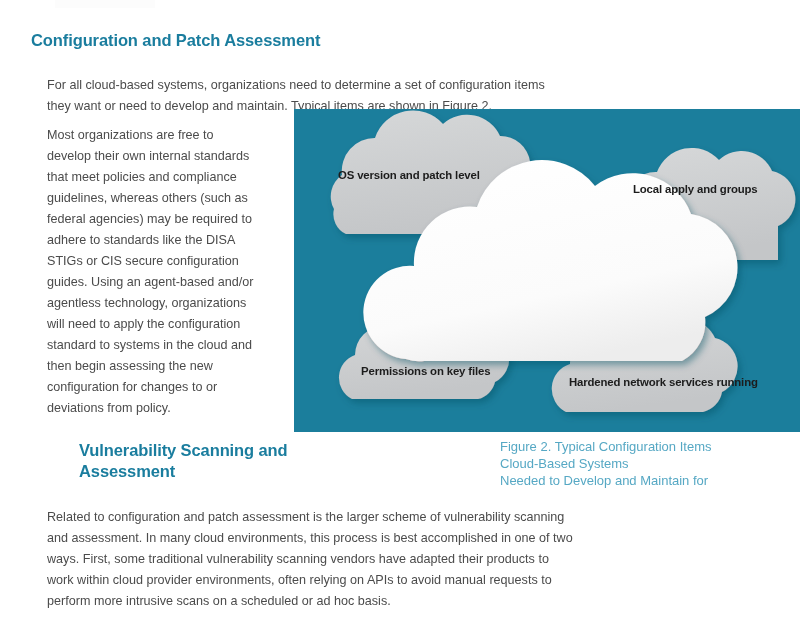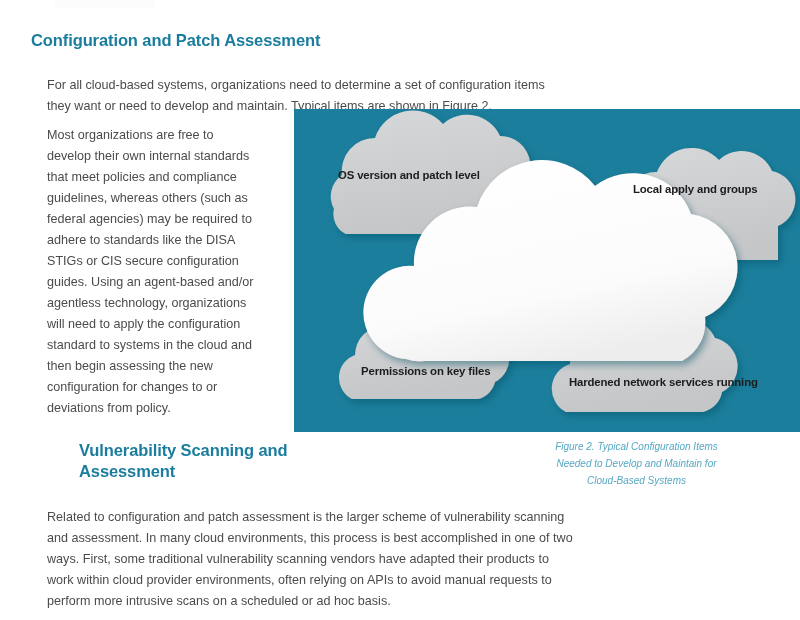--- a/index.html
+++ b/index.html
@@ -110,25 +110,24 @@
   #label-os          { left: 44px;  top: 60px; }
   #label-users       { left: 339px; top: 74px; }
   #label-permissions { left: 67px;  top: 256px; }
   #label-network     { left: 275px; top: 267px; }
 
   .figure-caption {
     position: absolute;
     left: 500px;
     top: 438px;
     width: 273px;
-    text-align: center;
+    text-align: left;
     color: #56a8c4;
     font-family: "Liberation Sans", sans-serif;
-    font-style: italic;
-    font-size: 10px;
+    font-size: 13px;
     line-height: 17px;
   }
   .figure-caption span { display: block; }
 </style>
 </head>
 <body>
 
 <div class="page">
 
   <div class="top-artifact"></div>
@@ -231,21 +230,21 @@
 
     <div class="cloud-label" id="label-users">Local apply and groups</div>
 
     <div class="cloud-label" id="label-permissions">Permissions on key files</div>
 
     <div class="cloud-label" id="label-network">Hardened network services running</div>
   </div>
 
   <div class="figure-caption">
     <span>Figure 2. Typical Configuration Items</span>
+    <span>Cloud-Based Systems</span>
     <span>Needed to Develop and Maintain for</span>
-    <span>Cloud-Based Systems</span>
   </div>
 
   <h2 class="section-heading" id="heading-vuln">Vulnerability Scanning and Assessment</h2>
 
   <p class="body-text" id="closing-paragraph">Related to configuration and patch assessment is the larger scheme of vulnerability scanning and assessment. In many cloud environments, this process is best accomplished in one of two ways. First, some traditional vulnerability scanning vendors have adapted their products to work within cloud provider environments, often relying on APIs to avoid manual requests to perform more intrusive scans on a scheduled or ad hoc basis.</p>
 
 </div>
 
 </body></html>

